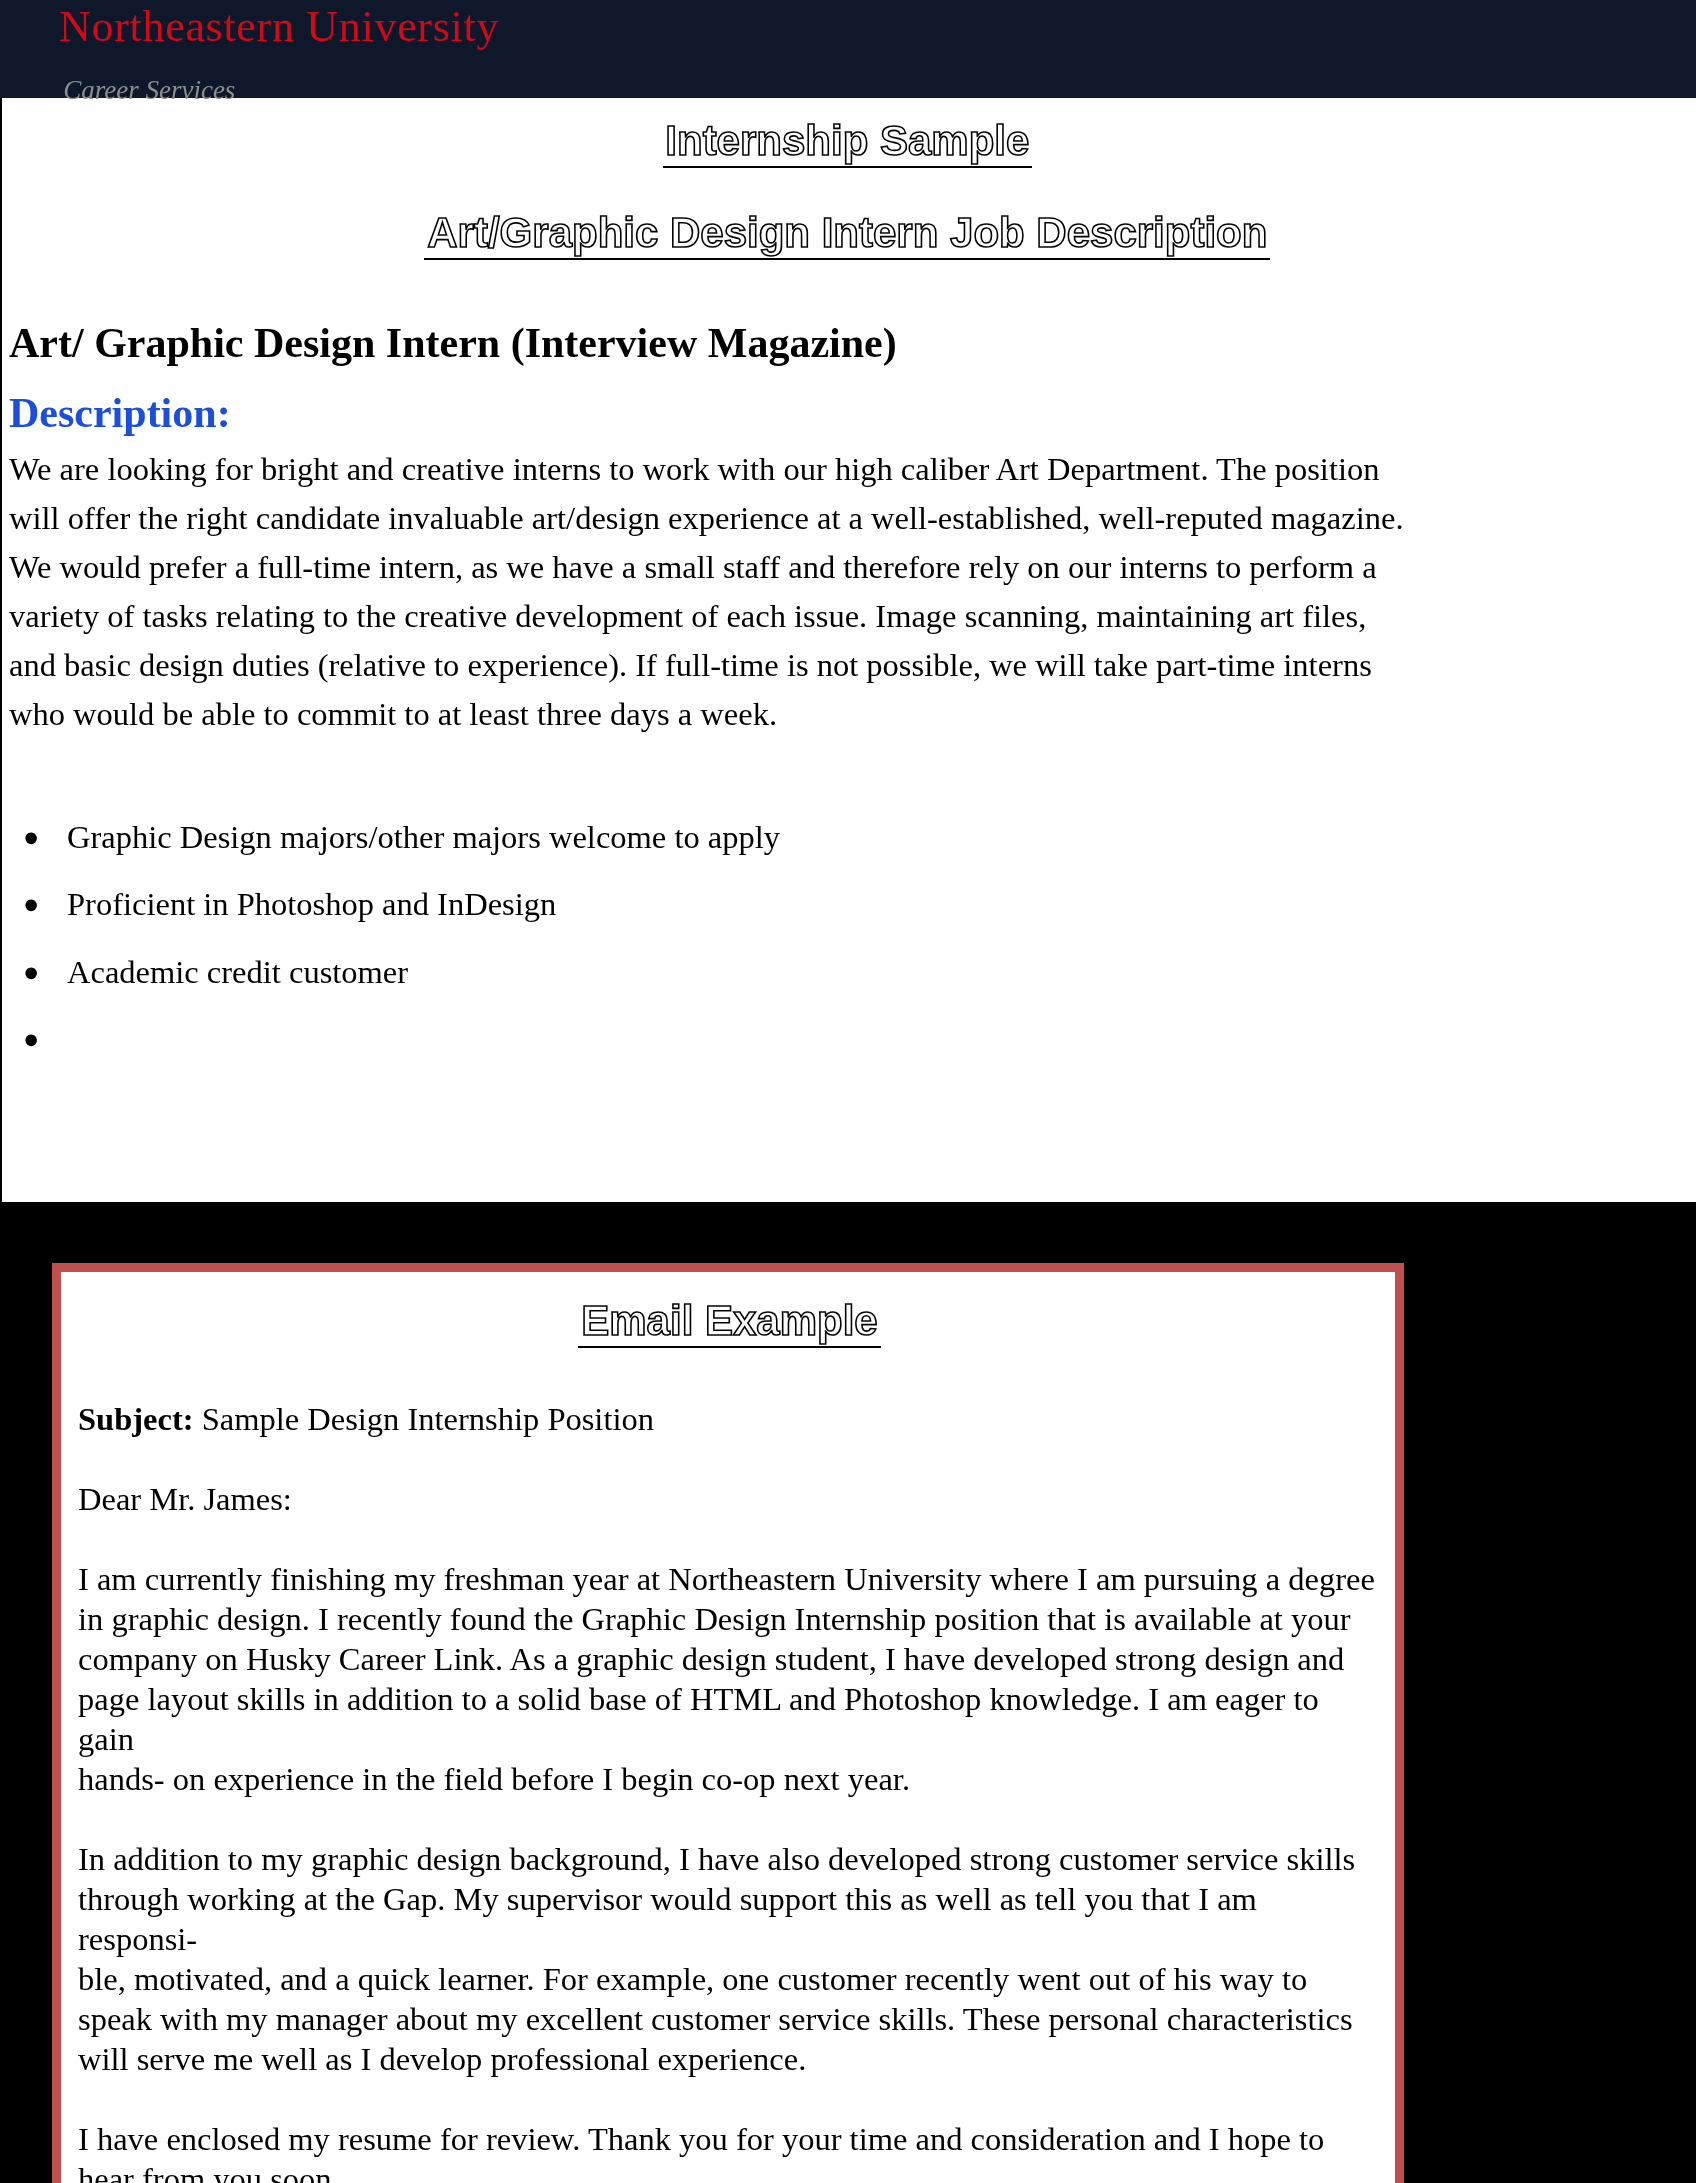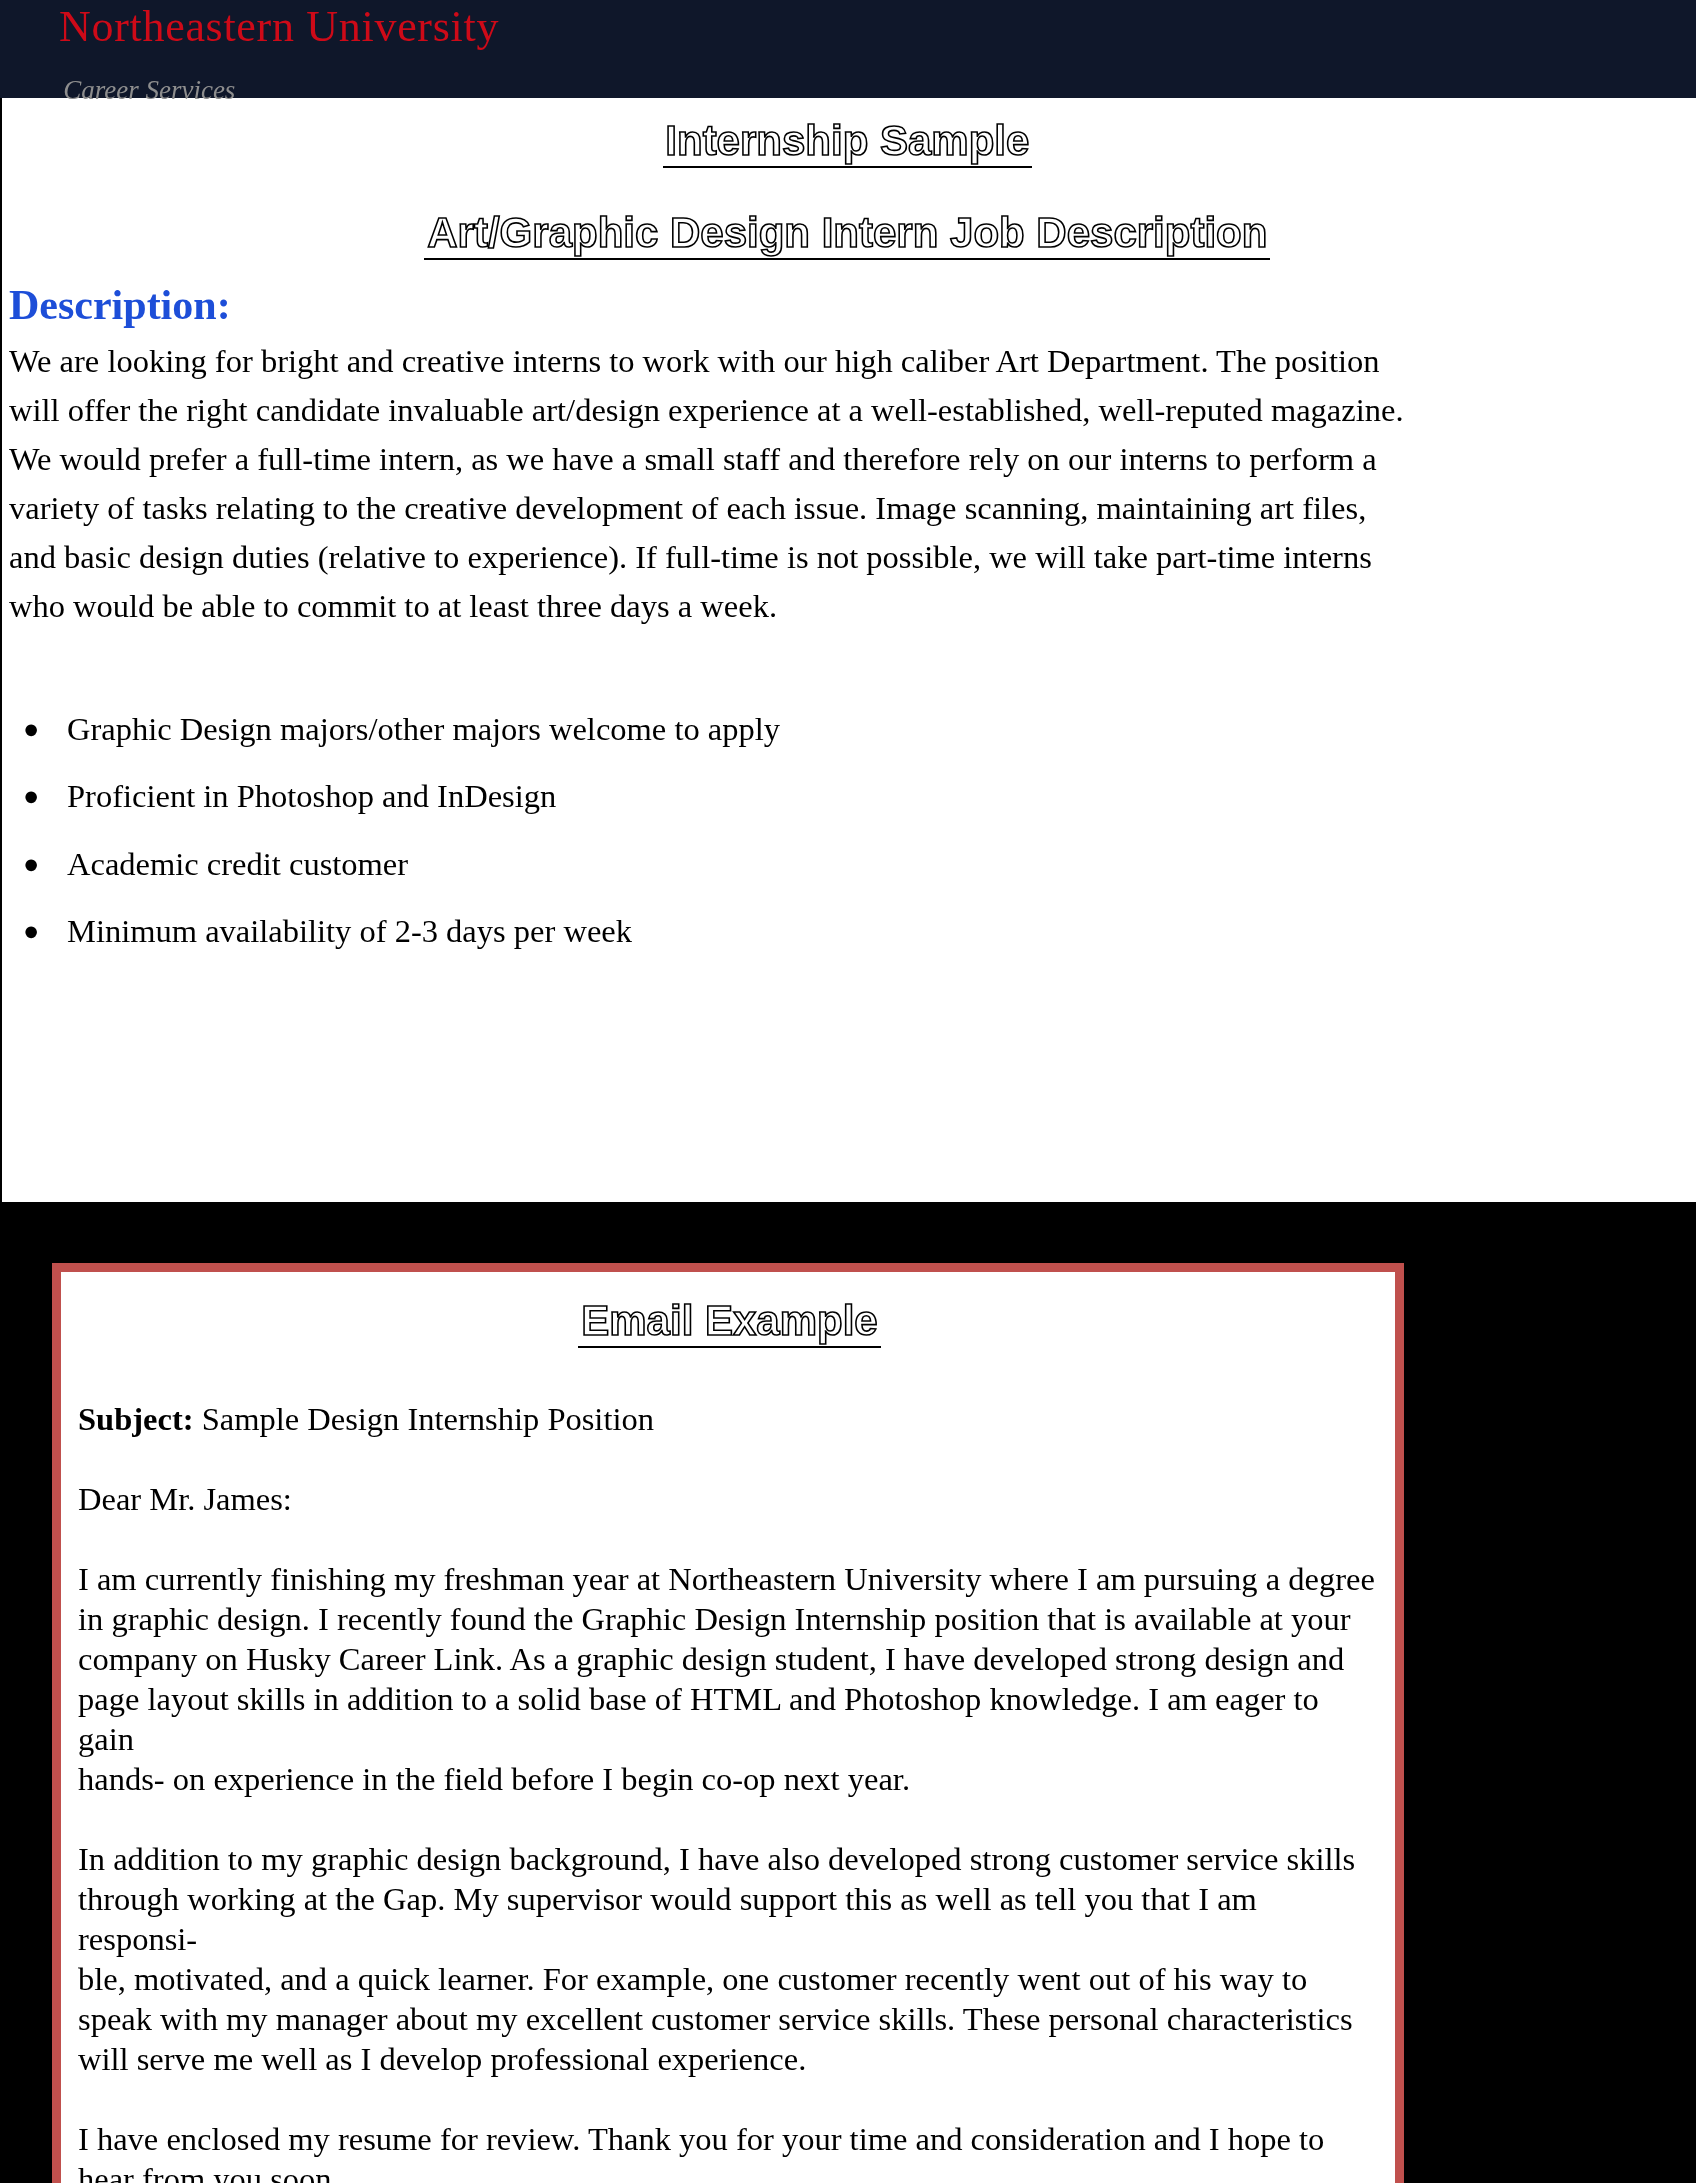--- a/index.html
+++ b/index.html
@@ -147,20 +147,21 @@
 
 <div class="content">
 
   <div class="doc-title title-1">
     <span class="underline">Internship Sample</span>
   </div>
   <div class="doc-title title-2">
     <span class="underline">Art/Graphic Design Intern Job Description</span>
   </div>
 
+  <div class="job-heading">Art/ Graphic Design Intern (Interview Magazine)</div>
 
   <div class="job-desc-label">Description:</div>
 
   <div class="job-desc">We are looking for bright and creative interns to work with our high caliber Art Department. The position
 will offer the right candidate invaluable art/design experience at a well-established, well-reputed magazine.
 We would prefer a full-time intern, as we have a small staff and therefore rely on our interns to perform a
 variety of tasks relating to the creative development of each issue. Image scanning, maintaining art files,
 and basic design duties (relative to experience). If full-time is not possible, we will take part-time interns
 who would be able to commit to at least three days a week.</div>
 
@@ -172,21 +173,20 @@
     <li>
       <span class="bullet-dot">●</span>
       <span>Proficient in Photoshop and InDesign</span>
     </li>
     <li>
       <span class="bullet-dot">●</span>
       <span>Academic credit customer</span>
     </li>
     <li>
       <span class="bullet-dot">●</span>
-      <span>Minimum availability of 2-3 days per week</span>
     </li>
   </ul>
 
 </div>
 
 <div class="email-box">
 
   <div class="doc-title email-title">
     <span class="underline">Email Example</span>
   </div>

